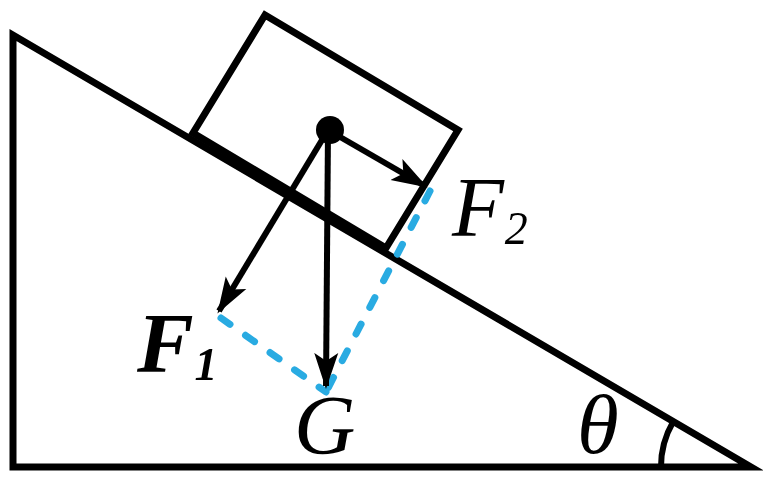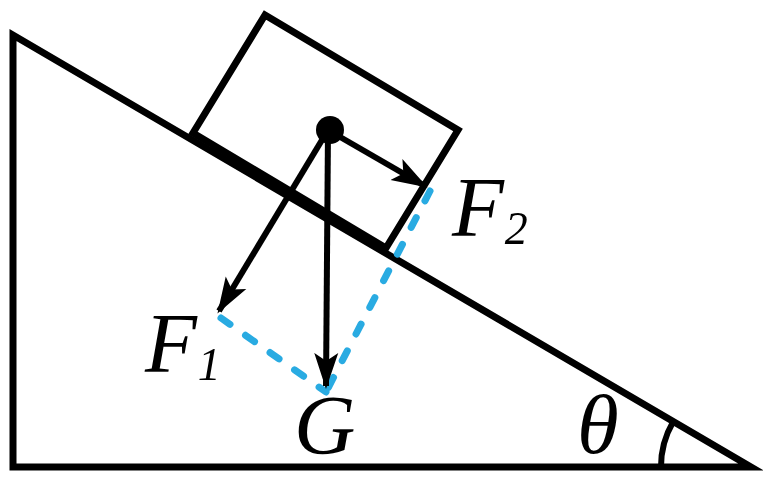--- a/index.html
+++ b/index.html
@@ -61,21 +61,21 @@
     <line x1="430" y1="191" x2="326" y2="392" stroke-width="7" stroke-linecap="round" stroke-dasharray="11 19" fill="none" stroke="#29abe2"></line>
     <line x1="221" y1="318" x2="326" y2="392" stroke-width="7" stroke-linecap="round" stroke-dasharray="11 19" fill="none" stroke="#29abe2"></line>
 
     <line x1="328" y1="130" x2="219" y2="311" class="stroke-black" stroke-width="6" marker-end="url(#arrowhead)"></line>
     <line x1="328" y1="130" x2="425" y2="186" class="stroke-black" stroke-width="6" marker-end="url(#arrowhead)"></line>
     <line x1="328" y1="130" x2="326" y2="386" class="stroke-black" stroke-width="6" marker-end="url(#arrowhead)"></line>
 
     <circle cx="330" cy="130" r="14" fill="#000000"></circle>
   </svg>
 
-  <div class="lbl" style="left:145px; top:301px;"><span>F</span><span class="sub">1</span></div>
+  <div class="lbl" style="left:137px; top:301px;font-weight:bold;"><span>F</span><span class="sub">1</span></div>
 
   <div class="lbl" style="left:452px; top:165px;"><span>F</span><span class="sub">2</span></div>
 
   <div class="lbl" style="left:294px; top:383px;">G</div>
 
   <div class="lbl" style="left:577px; top:382px;">θ</div>
 
 </div>
 
 </body></html>

